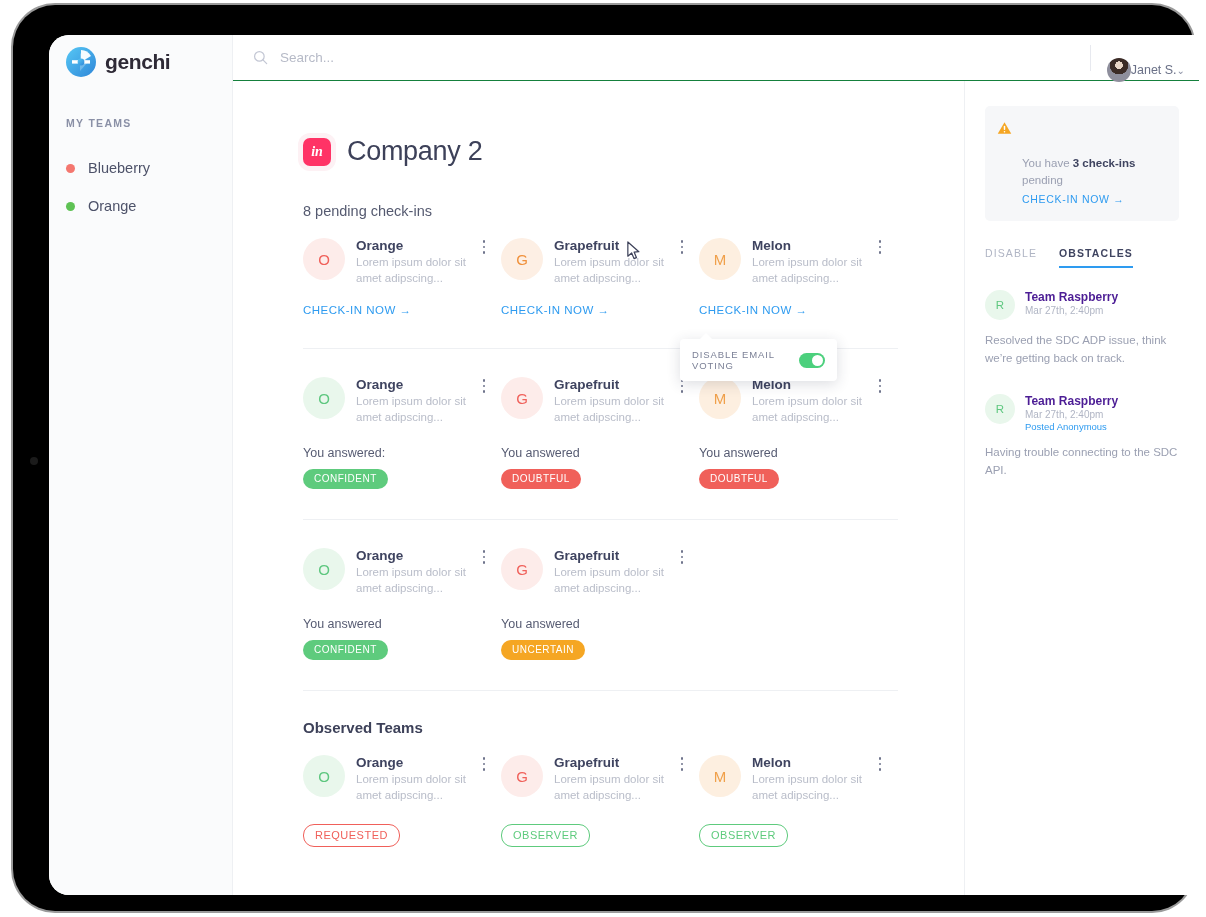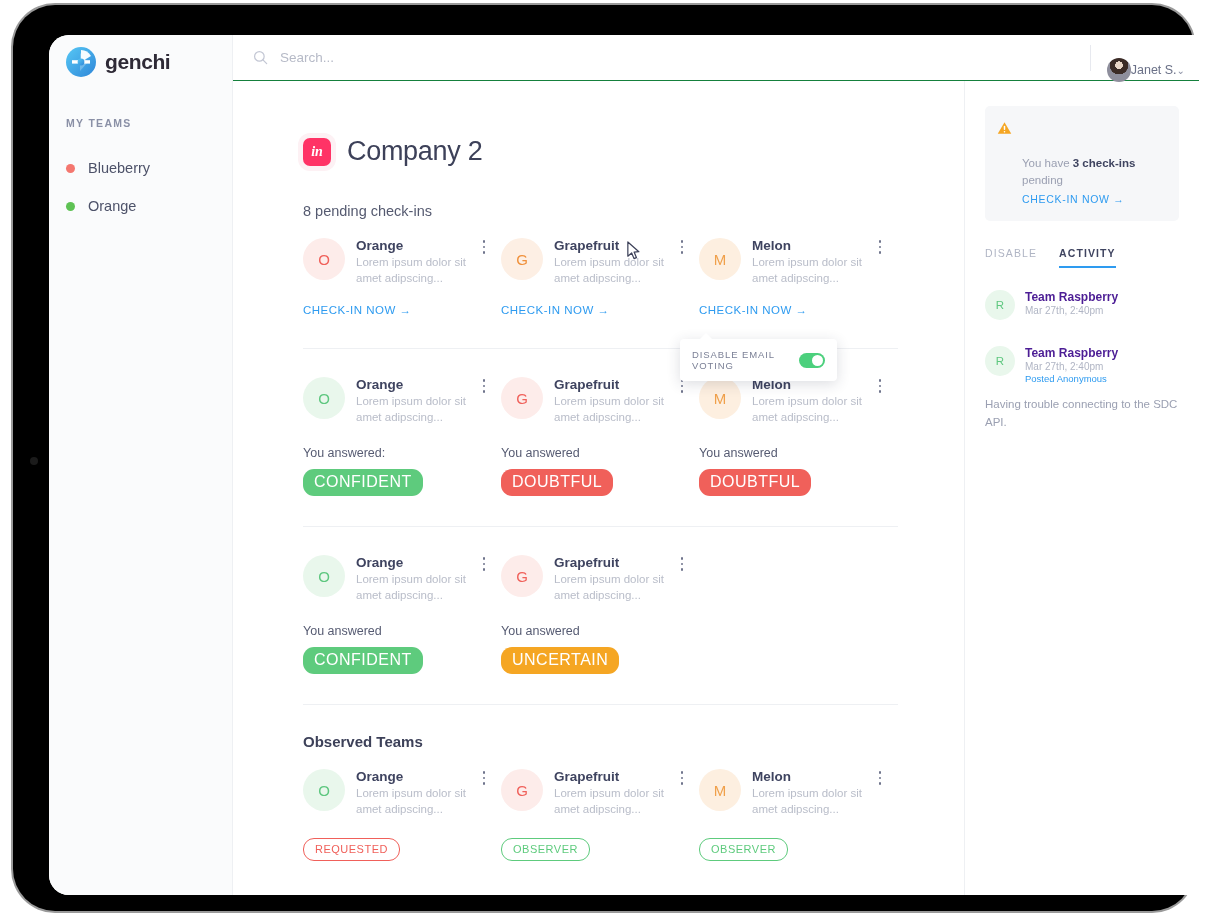--- a/index.html
+++ b/index.html
@@ -132,21 +132,21 @@
   }
   .kebab i { width:2.5px; height:2.5px; border-radius:50%; background:#6f748c; display:block; }
   .checkin-link {
     font-size: 11.5px; letter-spacing: 0.5px;
     color: #2e9bf0; margin-top: 18px; display:inline-block; cursor:pointer;
   }
   .answer-label { font-size: 12.5px; color: #565b72; margin-top: 21px; }
   .badge {
     display:inline-block; margin-top:9px;
     padding: 4px 11px 5px; border-radius: 11px;
-    font-size: 16px; letter-spacing: 0.5px; color:#fff;
+    font-size: 10px; letter-spacing: 0.5px; color:#fff;
   }
   .badge-outline {
     display:inline-block; margin-top:21px;
     padding: 4px 11px 5px; border-radius: 11px;
     font-size: 11px; letter-spacing: 0.5px;
     background: transparent; border: 1px solid currentColor;
   }
   .divider { width: 595px; height:1px; background:#eef0f3; margin: 30px 0 28px; }
 
   
@@ -505,34 +505,35 @@
             <div>
               <div class="alert-text">
                 <span>You have </span><b>3 check-ins</b><span> pending</span>
               </div>
               <div class="alert-link">CHECK-IN NOW  →</div>
             </div>
           </div>
 
           <div class="tabs">
             <div class="tab">DISABLE</div>
-            <div class="tab active">ACTIVITY</div>
+            <div class="tab active">OBSTACLES</div>
           </div>
 
           <div>
             <div class="feed-item">
               <div class="feed-head">
                 <div class="feed-avatar">
                   <span>R</span>
                 </div>
                 <div>
                   <div class="feed-name">Team Raspberry</div>
                   <div class="feed-time">Mar 27th, 2:40pm</div>
                 </div>
               </div>
+              <div class="feed-body">Resolved the SDC ADP issue, think we’re getting back on track.</div>
             </div>
 
             <div class="feed-item">
               <div class="feed-head">
                 <div class="feed-avatar">
                   <span>R</span>
                 </div>
                 <div>
                   <div class="feed-name">Team Raspberry</div>
                   <div class="feed-time">Mar 27th, 2:40pm</div>

